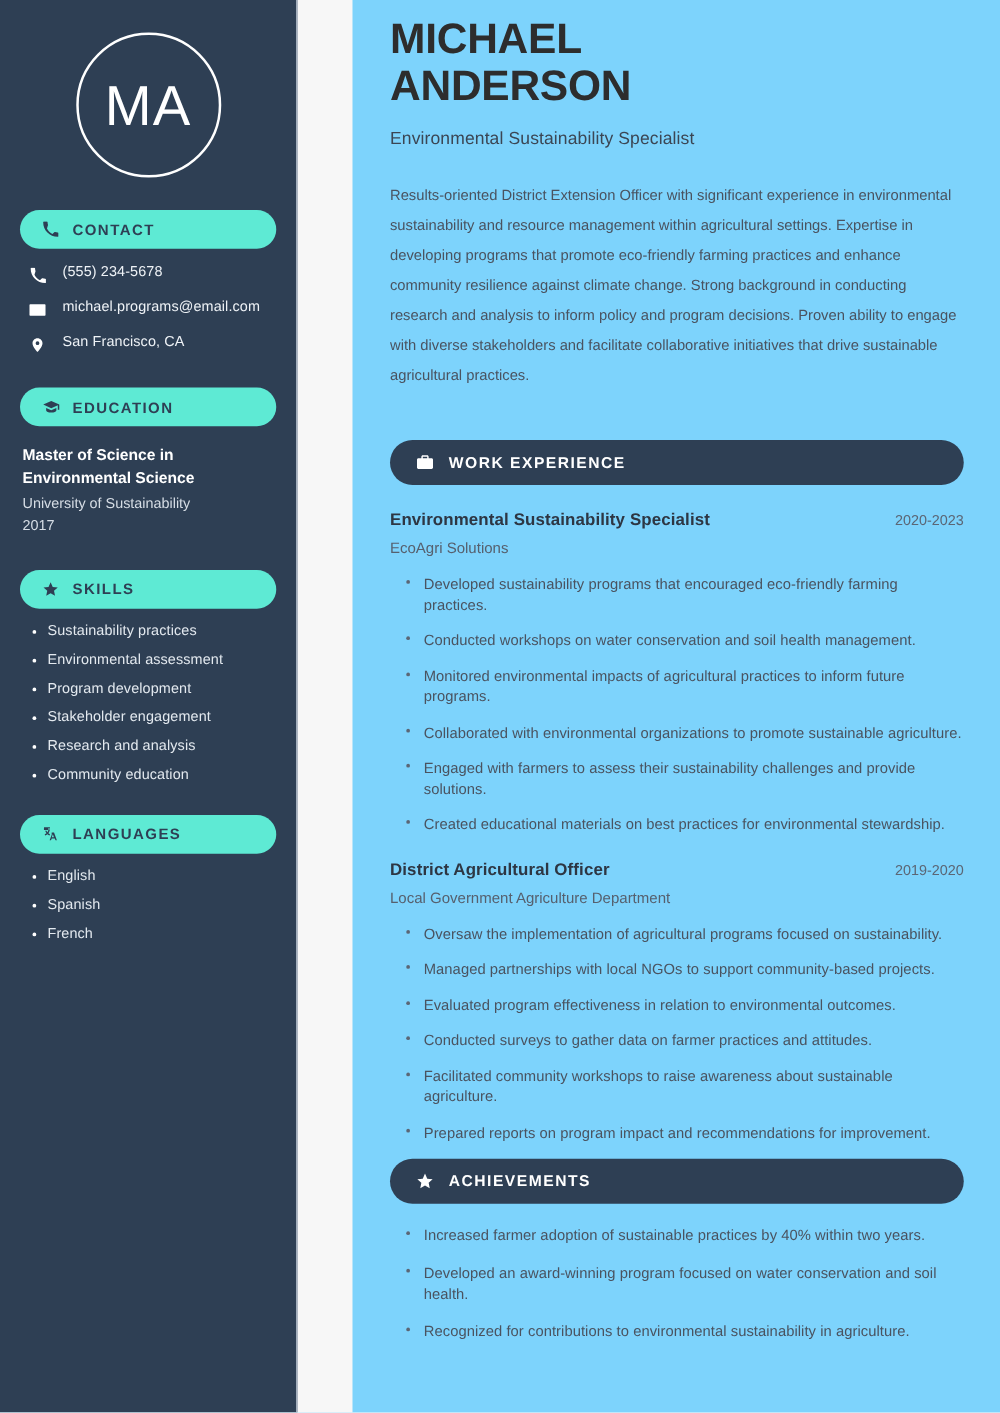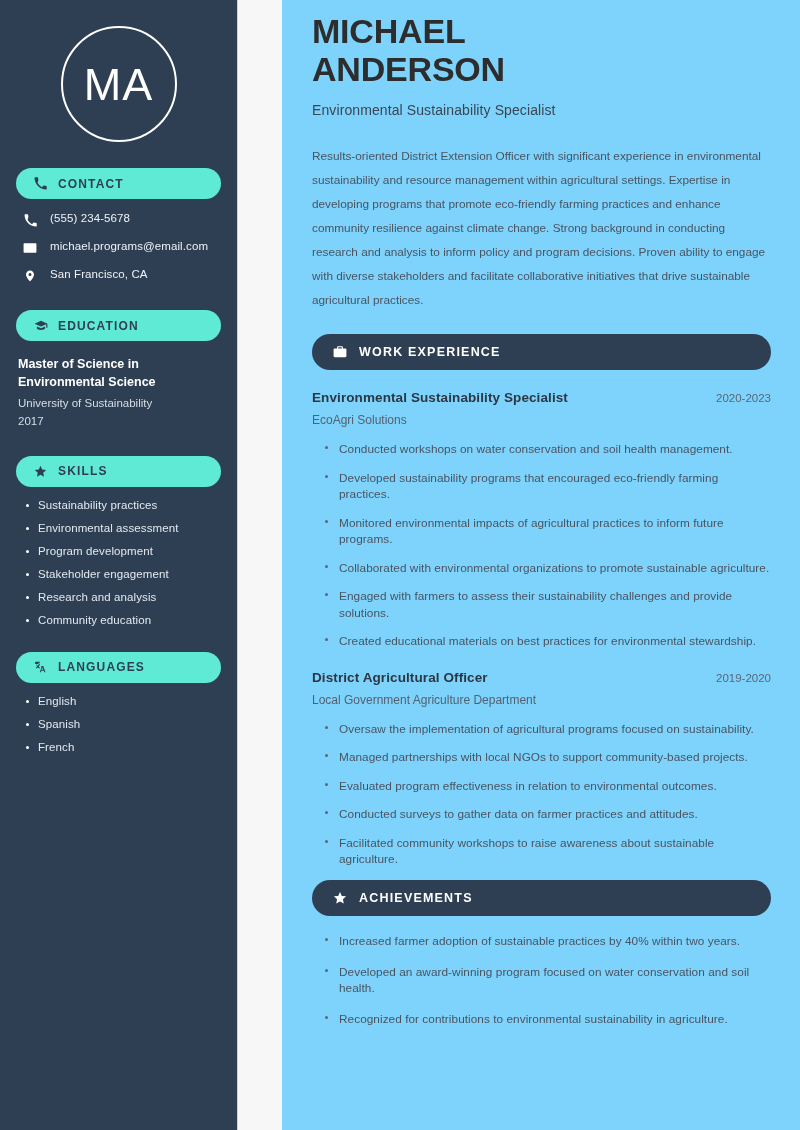--- a/index.html
+++ b/index.html
@@ -180,21 +180,21 @@
   }
 
   .sect-bar {
     background: #2e3f54;
     border-radius: 999px;
     height: 36px;
     display: flex;
     align-items: center;
     padding-left: 20px;
     box-sizing: border-box;
-    margin-top: 22px;
+    margin-top: 40px;
   }
   .sect-bar .s-icon {
     width: 16px;
     height: 16px;
     display: flex;
     align-items: center;
     justify-content: center;
     color: #ffffff;
     margin-right: 11px;
   }
@@ -377,41 +377,42 @@
       <span class="s-label">WORK EXPERIENCE</span>
     </div>
 
     <div class="job">
       <div class="job-head">
         <span class="job-title">Environmental Sustainability Specialist</span>
         <span class="job-date">2020-2023</span>
       </div>
       <div class="job-company">EcoAgri Solutions</div>
       <ul class="main-list">
+        <li>Developed sustainability programs that encouraged eco-friendly farming practices.</li>
         <li>Conducted workshops on water conservation and soil health management.</li>
-        <li>Developed sustainability programs that encouraged eco-friendly farming practices.</li>
         <li>Monitored environmental impacts of agricultural practices to inform future programs.</li>
         <li>Collaborated with environmental organizations to promote sustainable agriculture.</li>
         <li>Engaged with farmers to assess their sustainability challenges and provide solutions.</li>
         <li>Created educational materials on best practices for environmental stewardship.</li>
       </ul>
     </div>
 
     <div class="job">
       <div class="job-head">
         <span class="job-title">District Agricultural Officer</span>
         <span class="job-date">2019-2020</span>
       </div>
       <div class="job-company">Local Government Agriculture Department</div>
       <ul class="main-list tight">
         <li>Oversaw the implementation of agricultural programs focused on sustainability.</li>
         <li>Managed partnerships with local NGOs to support community-based projects.</li>
         <li>Evaluated program effectiveness in relation to environmental outcomes.</li>
         <li>Conducted surveys to gather data on farmer practices and attitudes.</li>
         <li>Facilitated community workshops to raise awareness about sustainable agriculture.</li>
+        <li>Prepared reports on program impact and recommendations for improvement.</li>
       </ul>
     </div>
 
     <div class="sect-bar" style="margin-top:4px;">
       <span class="s-icon">
         <svg width="14" height="14" viewBox="0 0 24 24" fill="currentColor">
             <path d="M12 1.5l3.1 6.9 7.4.8-5.5 5 1.5 7.3L12 17.8 5.5 21.5 7 14.2l-5.5-5 7.4-.8L12 1.5z"></path>
           </svg>
       </span>
       <span class="s-label">ACHIEVEMENTS</span>

